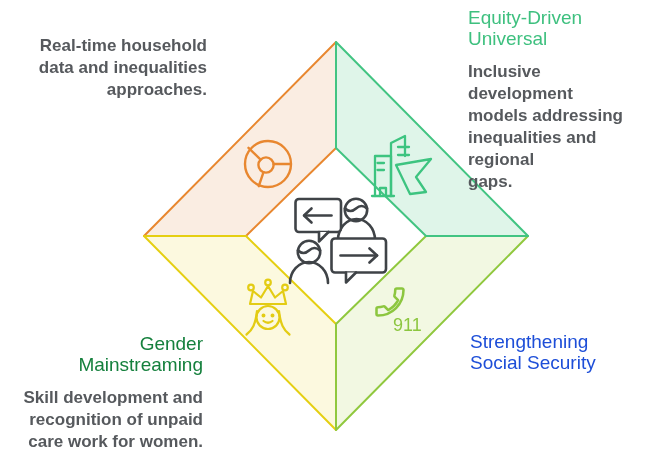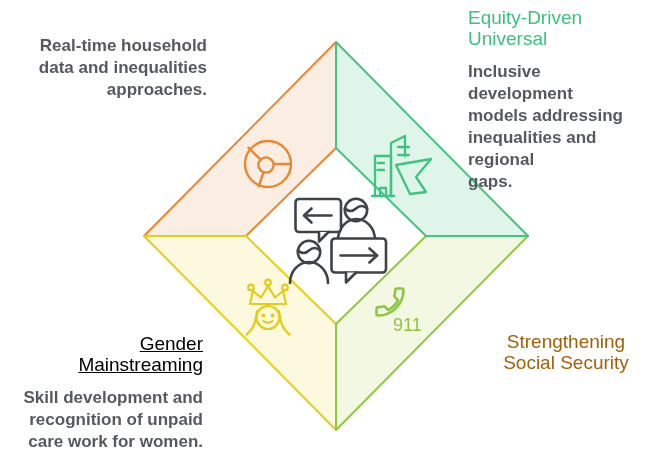--- a/index.html
+++ b/index.html
@@ -18,23 +18,23 @@
     margin:12px 0 0 0;font-size:17px;line-height:22px;color:#56595D;
     white-space:pre-line;font-weight:700;
   }
   .align-right{text-align:right;}
   .align-left{text-align:left;}
   .tl{left:2px;top:23px;width:205px;}
   .tl h2{color:#E8872F;}
   .tr{left:468px;top:7px;width:182px;}
   .tr h2{color:#3EC07F;}
   .bl{left:0px;top:333px;width:203px;}
-  .bl h2{color:#000000;text-decoration:underline;}
+  .bl h2{color:#15803d;}
   .br{left:470px;top:331px;width:192px;}
-  .br h2{color:#a16207;text-align:center;}
+  .br h2{color:#1d4ed8;}
   .lbl-911{font-family:"Liberation Sans", sans-serif;font-size:18px;fill:#8CC63F;}
 </style>
 </head>
 <body>
 
 <div class="stage">
 
   <svg class="diagram" width="672" height="472" viewBox="0 0 672 472">
 
     <polygon points="336,42 336,148 246,236 144,236" fill="#FAEDE2" stroke="#E8872F" stroke-width="2" stroke-linejoin="round"></polygon>

